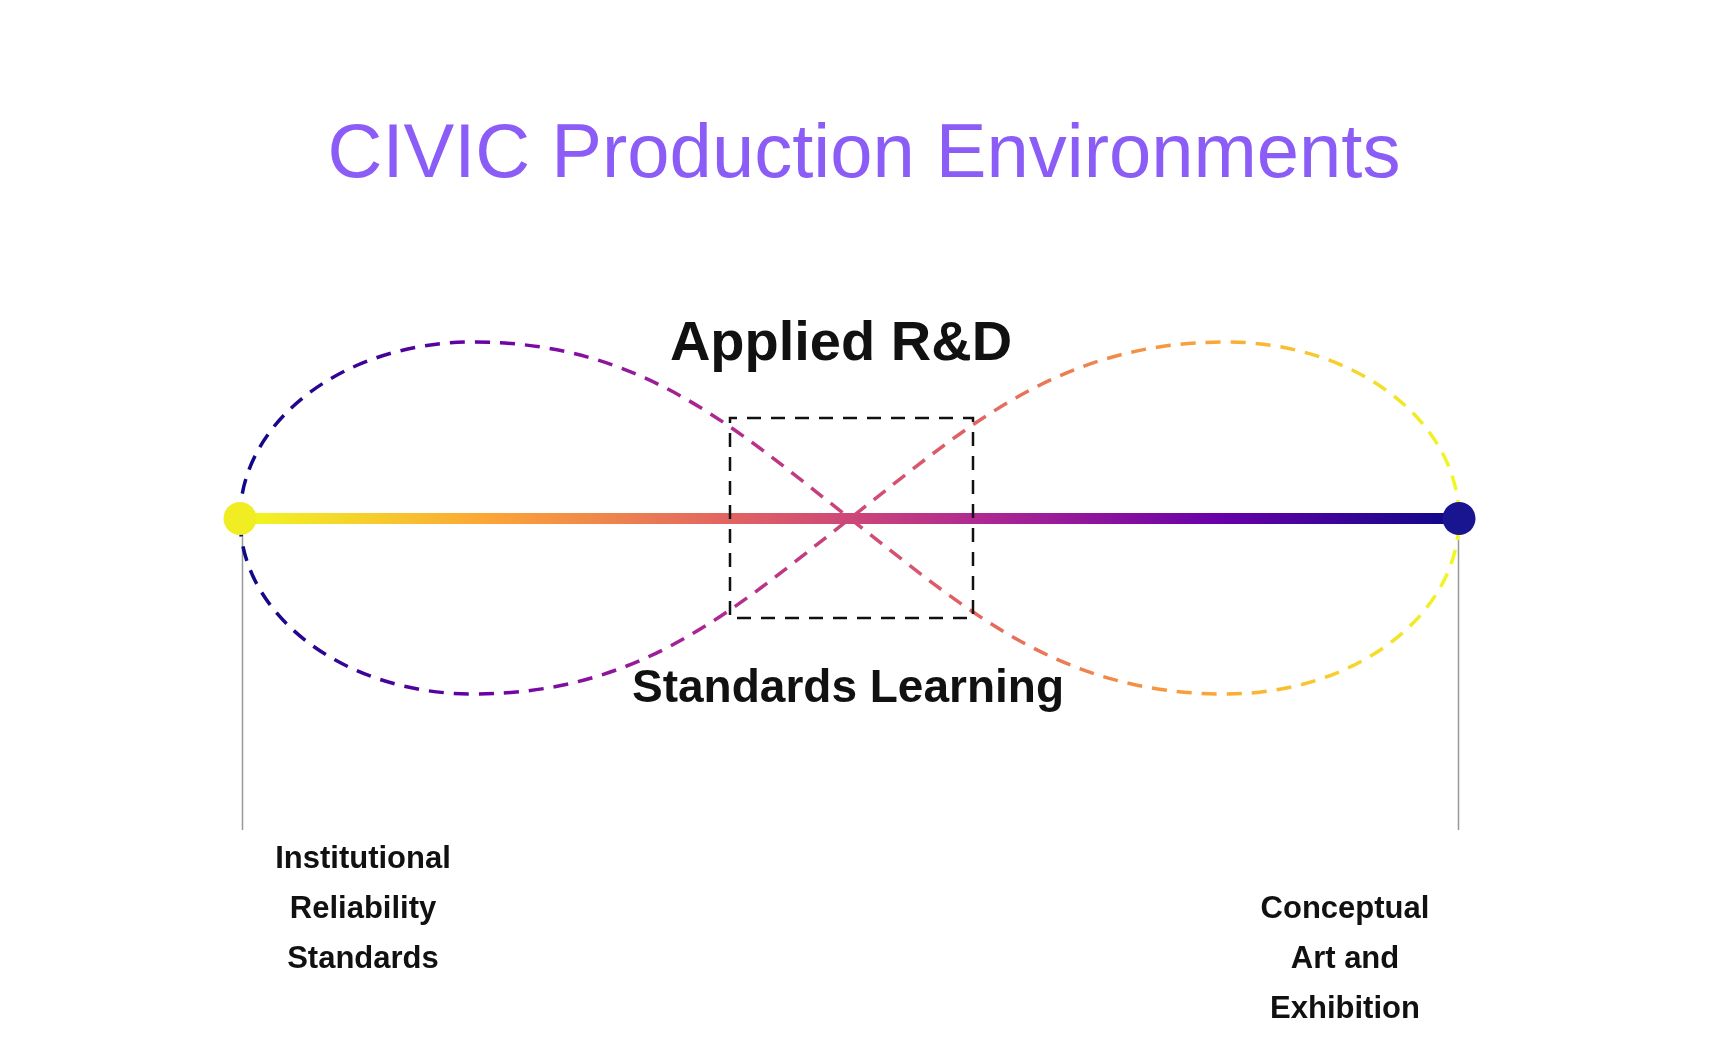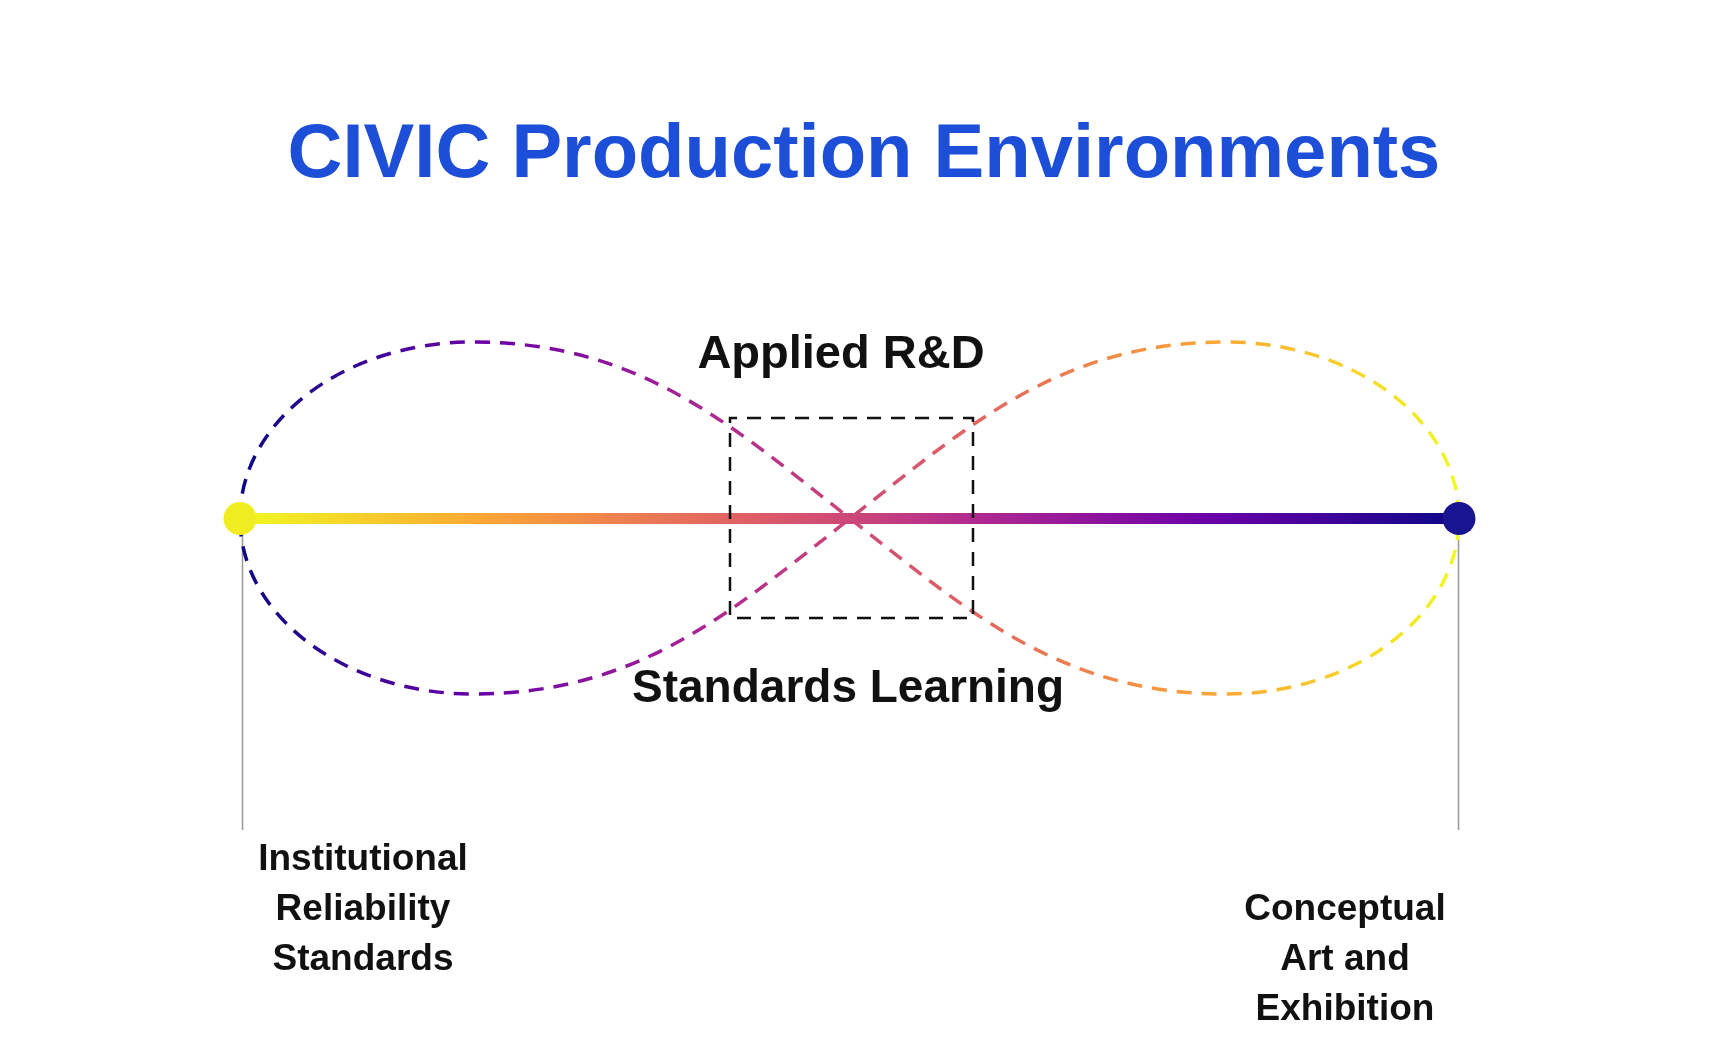--- a/index.html
+++ b/index.html
@@ -14,35 +14,35 @@
   }
   .fig {
     position: absolute;
     left: 0; top: 0;
     width: 1728px; height: 1064px;
   }
   .label { position: absolute; transform: translateX(-50%); text-align: center; }
   .title {
     top: 56px; left: 864px;
     font-size: 76px;
-    font-weight: 700;
+    font-weight: 400;
     letter-spacing: 0px;
     white-space: nowrap;
-    color: #1d4ed8;
+    color: #8b5cf6;
   }
   .mid-label {
     font-weight: 600;
     color: #111111;
     white-space: nowrap;
   }
-  .applied { top: 324px; left: 841px; font-size: 47px; }
+  .applied { top: 308px; left: 841px; font-size: 56px; }
   .emergent { top: 659px; left: 848px; font-size: 46px; }
   .end-label {
     font-weight: 600;
-    font-size: 37px;
+    font-size: 31px;
     line-height: 50px;
     white-space: pre-line;
     color: #111111;
   }
   .inst { top: 833px; left: 363px; }
   .conc { top: 843px; left: 1345px; margin-top: 40px; }
 </style>
 </head>
 <body>
 

